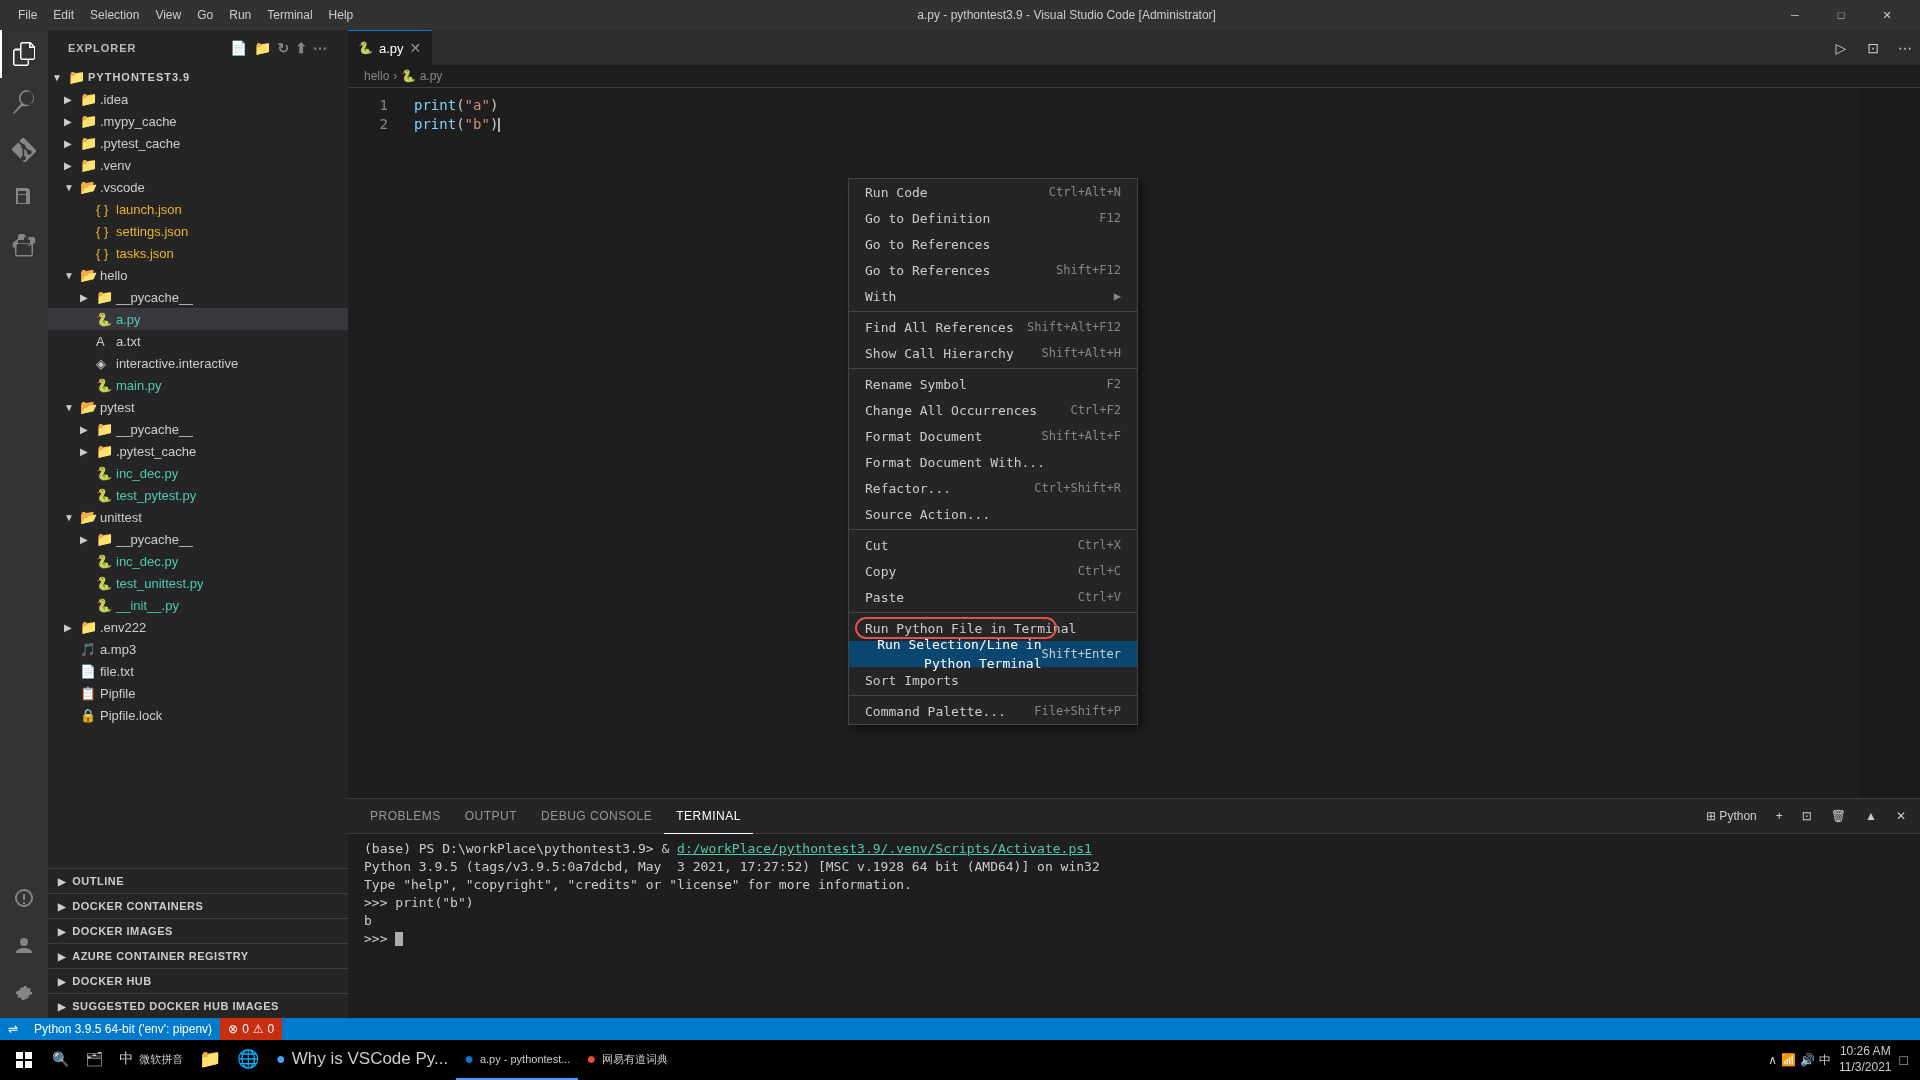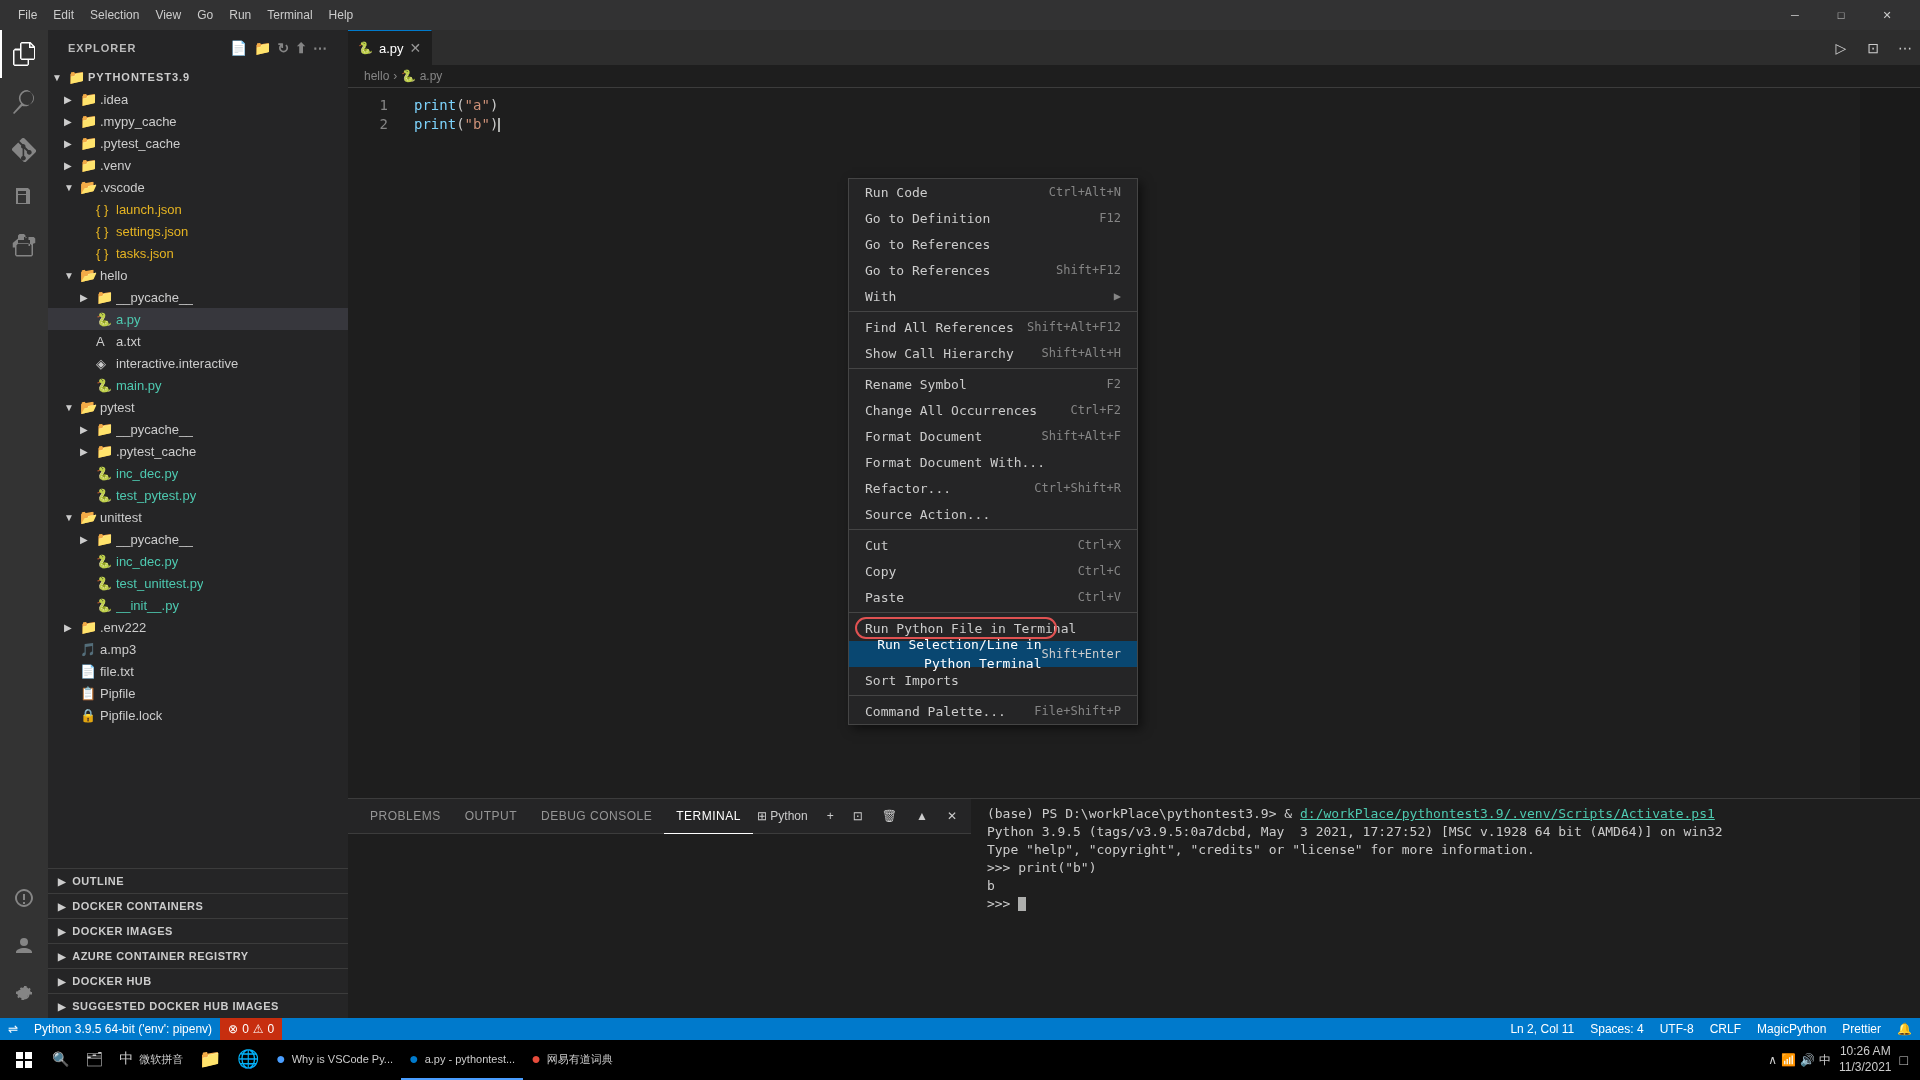--- a/index.html
+++ b/index.html
@@ -234,21 +234,21 @@
       width: 175px;
       height: 24px;
     }
 
     
     #panel {
       height: 220px;
       background: #1e1e1e;
       border-top: 1px solid #3c3c3c;
       display: flex;
-      flex-direction: row;
+      flex-direction: column;
       flex-shrink: 0;
     }
     #panel-tabs {
       display: flex;
       align-items: center;
       background: #252526;
       height: 35px;
       border-bottom: 1px solid #3c3c3c;
       padding: 0 10px;
       gap: 0;
@@ -370,20 +370,21 @@
   <div class="menu-bar">
     <div class="menu-item">File</div>
     <div class="menu-item">Edit</div>
     <div class="menu-item">Selection</div>
     <div class="menu-item">View</div>
     <div class="menu-item">Go</div>
     <div class="menu-item">Run</div>
     <div class="menu-item">Terminal</div>
     <div class="menu-item">Help</div>
   </div>
+  <div class="title-text">a.py - pythontest3.9 - Visual Studio Code [Administrator]</div>
   <div class="window-controls">
     <div class="win-btn">─</div>
     <div class="win-btn">□</div>
     <div class="win-btn close">✕</div>
   </div>
 </div>
 
 <div id="main-layout">
 
   <div id="activity-bar">
@@ -856,43 +857,20 @@
     <div class="status-item">
       <span>Python 3.9.5 64-bit ('env': pipenv)</span>
     </div>
     <div class="status-item status-error">
       <span>⊗</span>
       <span>0</span>
       <span>⚠</span>
       <span>0</span>
     </div>
   </div>
-  <div class="status-right">
-    <div class="status-item">
-      <span>Ln 2, Col 11</span>
-    </div>
-    <div class="status-item">
-      <span>Spaces: 4</span>
-    </div>
-    <div class="status-item">
-      <span>UTF-8</span>
-    </div>
-    <div class="status-item">
-      <span>CRLF</span>
-    </div>
-    <div class="status-item">
-      <span>MagicPython</span>
-    </div>
-    <div class="status-item">
-      <span>Prettier</span>
-    </div>
-    <div class="status-item">
-      <span>🔔</span>
-    </div>
-  </div>
 </div>
 
 <div id="taskbar">
   <div class="taskbar-start">
     <svg width="16" height="16" viewBox="0 0 16 16" fill="white">
         <rect x="0" y="0" width="7" height="7"></rect>
         <rect x="9" y="0" width="7" height="7"></rect>
         <rect x="0" y="9" width="7" height="7"></rect>
         <rect x="9" y="9" width="7" height="7"></rect>
       </svg>
@@ -908,21 +886,21 @@
     <span style="font-size:11px;color:#ccc;">微软拼音</span>
   </div>
   <div class="taskbar-app">
     <span style="font-size:18px;">📁</span>
   </div>
   <div class="taskbar-app">
     <span style="font-size:18px;">🌐</span>
   </div>
   <div class="taskbar-app">
     <span style="color:#4a9eff;font-size:16px;">●</span>
-    <span style="font-size:11px;">Why is VSCode Py...</span>
+    <span style="font-size:17px;">Why is VSCode Py...</span>
   </div>
   <div class="taskbar-app active">
     <span style="color:#007acc;font-size:16px;">●</span>
     <span style="font-size:11px;">a.py - pythontest...</span>
   </div>
   <div class="taskbar-app">
     <span style="font-size:16px;color:#e74c3c;">●</span>
     <span style="font-size:11px;">网易有道词典</span>
   </div>
   <div class="taskbar-right">

